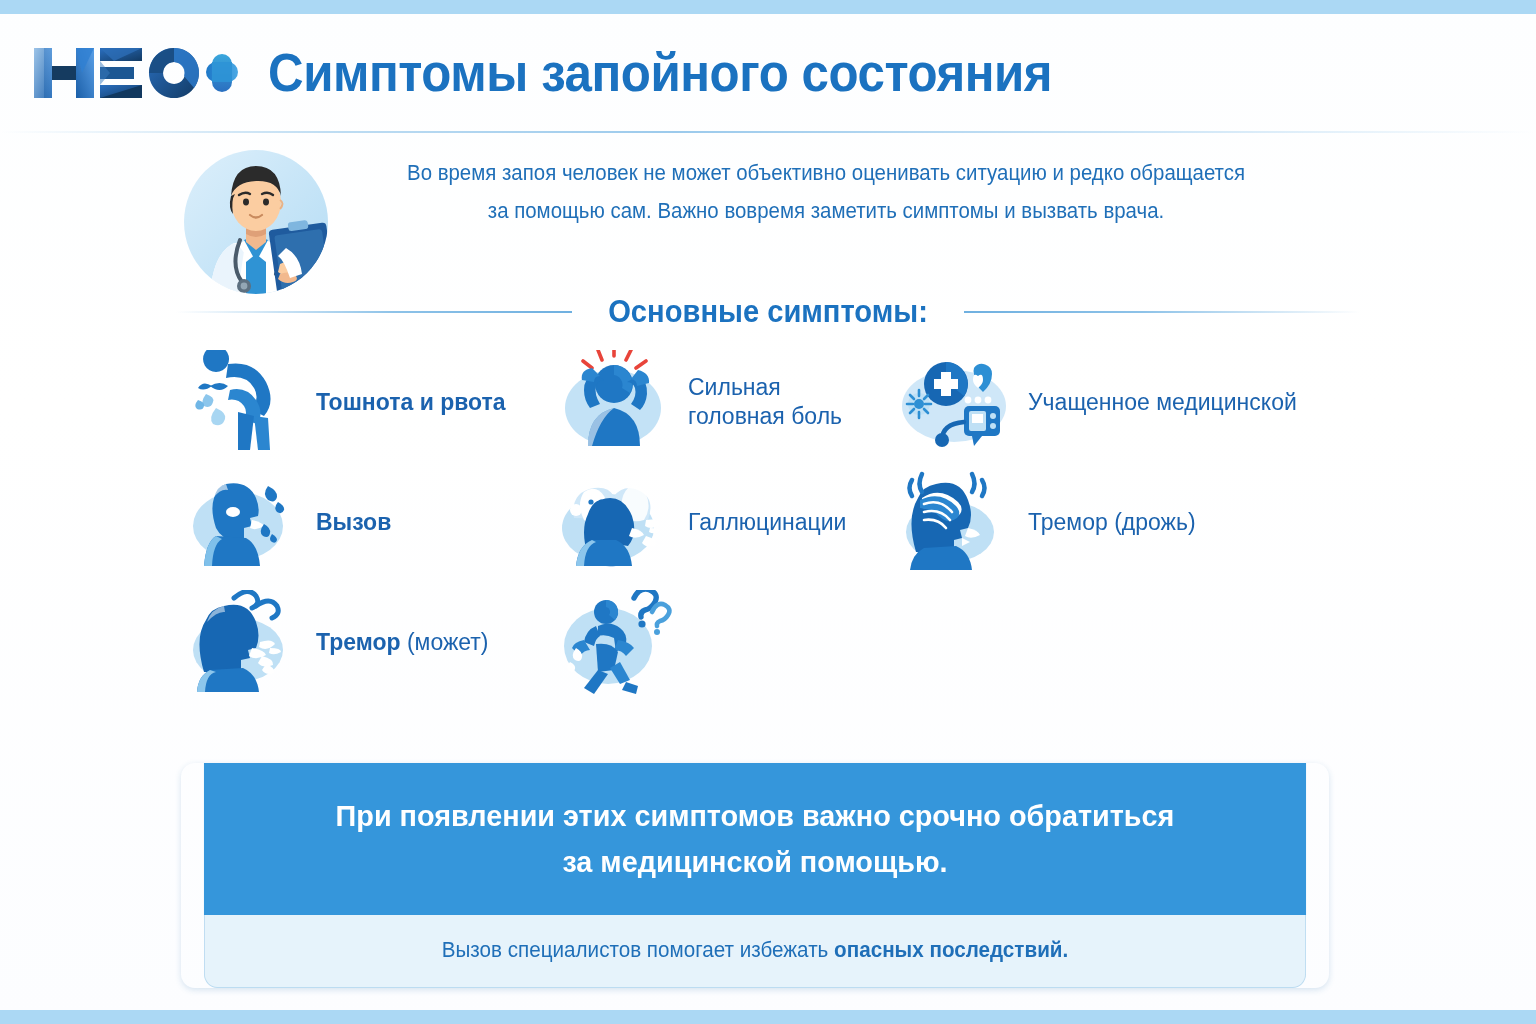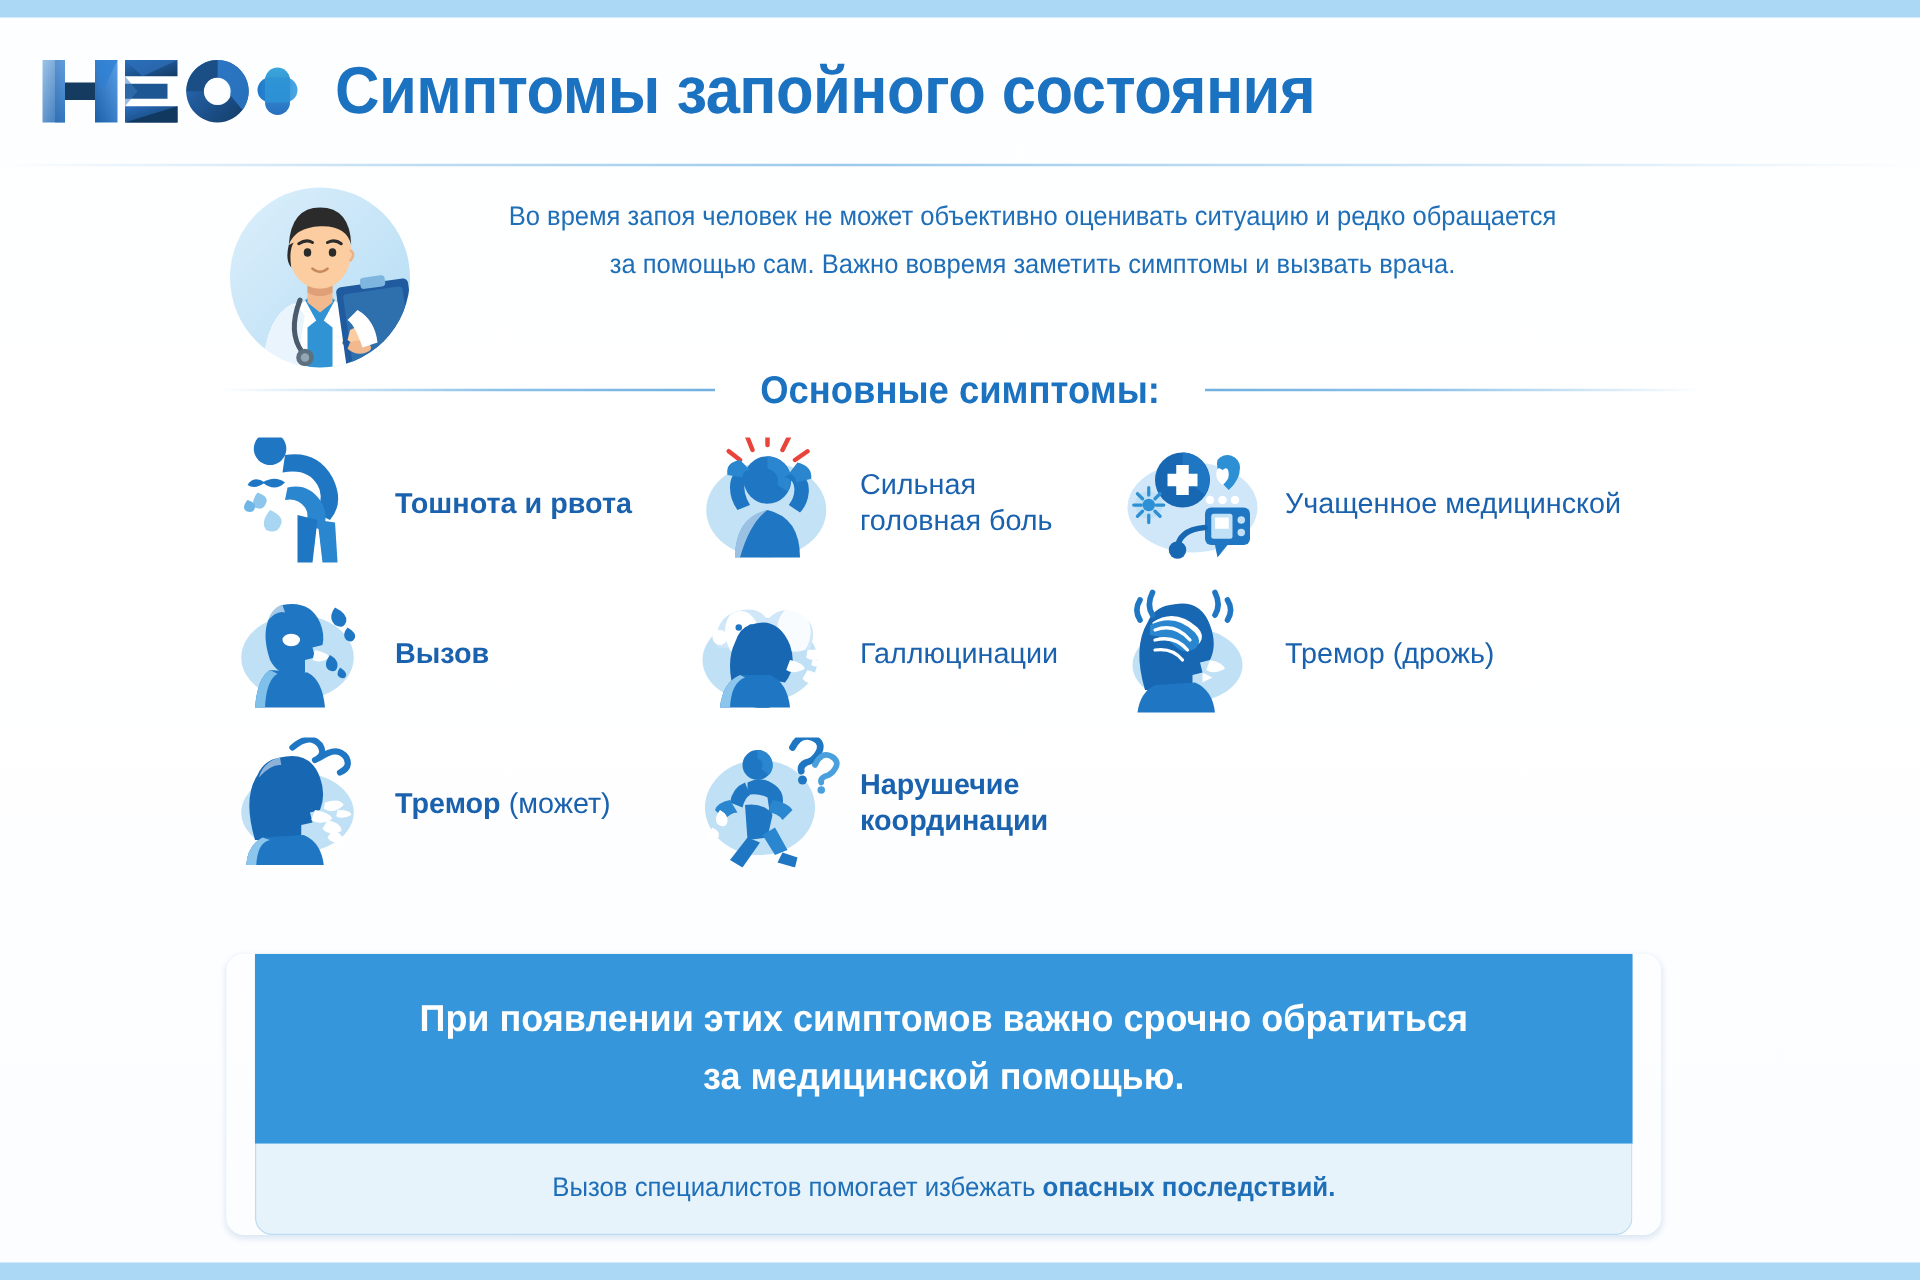--- a/index.html
+++ b/index.html
@@ -484,24 +484,20 @@
         <path d="M40 80 l-14 18 l10 6 l14 -20 z" fill="#1f77c4"></path>
         <path d="M52 78 l10 16 l10 -4 l-10 -18 z" fill="#2b86d0"></path>
         <path d="M68 92 l12 4 l-2 8 l-14 -4 z" fill="#1f77c4"></path>
         <path d="M76 8 q6 -12 16 -8 q9 4 5 12 q-4 7 -10 8 q-5 2 -4 7" stroke="#1f77c4" stroke-width="5.4" fill="none" stroke-linecap="round"></path>
         <circle cx="84" cy="34" r="3.6" fill="#1f77c4"></circle>
         <path d="M94 22 q5 -11 13 -7 q7 4 3 10 q-3 5 -8 6 q-4 2 -3 5" stroke="#4aa0dc" stroke-width="4.6" fill="none" stroke-linecap="round"></path>
         <circle cx="99" cy="42" r="3" fill="#4aa0dc"></circle>
         <path d="M18 58 q-6 8 -1 12 q6 3 7 -3 q1 -5 -6 -9 z" fill="#ffffff"></path>
         <path d="M12 72 q-5 6 -1 9 q5 2 6 -2 q1 -4 -5 -7 z" fill="#ffffff"></path>
       </svg>
-      <div class="lbl bold">
-        <span class="l2">Нарушечие</span>
-        <span class="l2">координации</span>
-      </div>
     </div>
 
   </div>
 
   <div class="callout">
     <div class="callout-main">
       <span class="ln">При появлении этих симптомов важно срочно обратиться</span>
       <span class="ln">за медицинской помощью.</span>
     </div>
     <div class="callout-sub">

